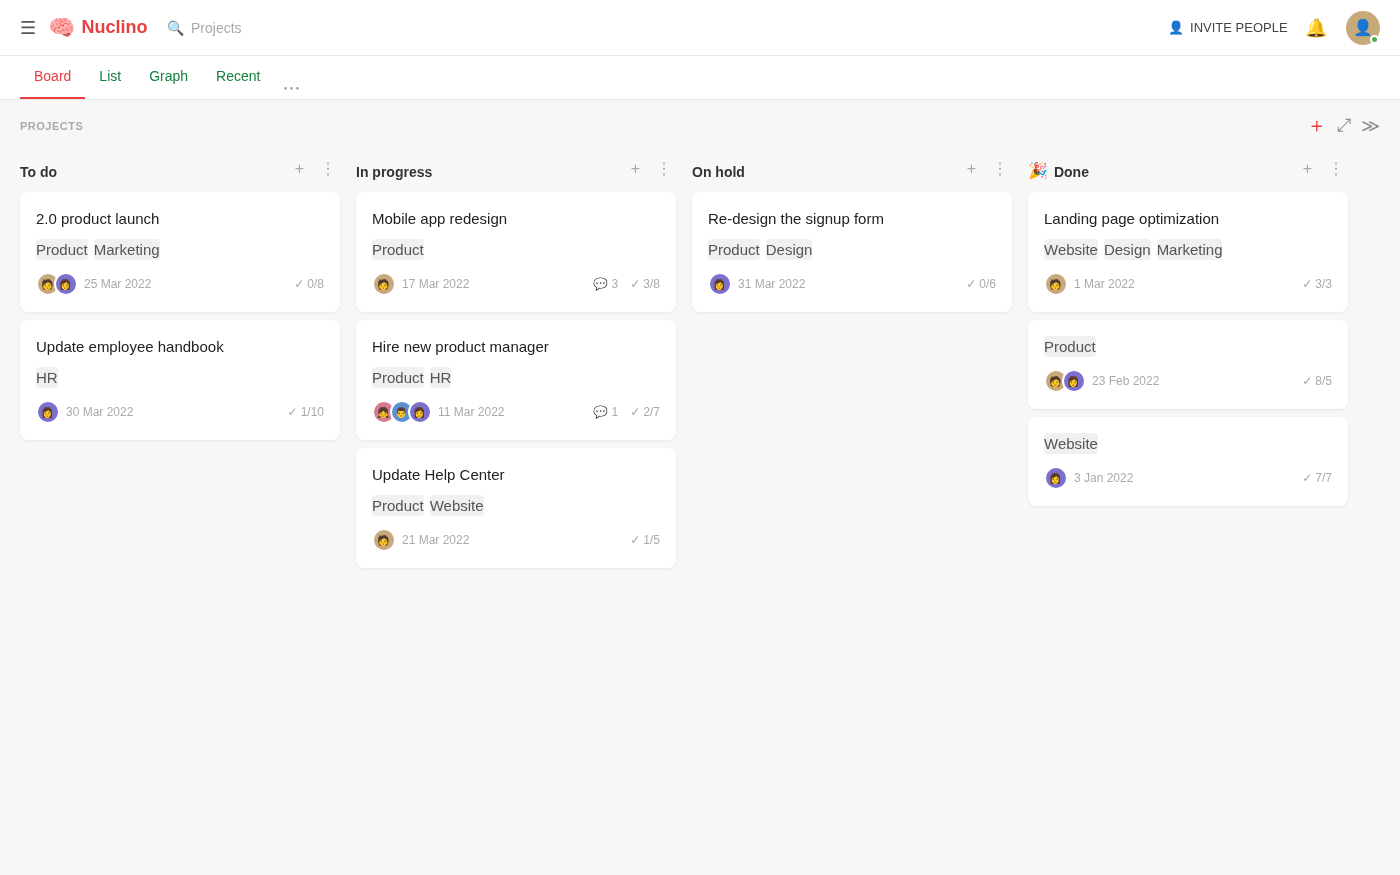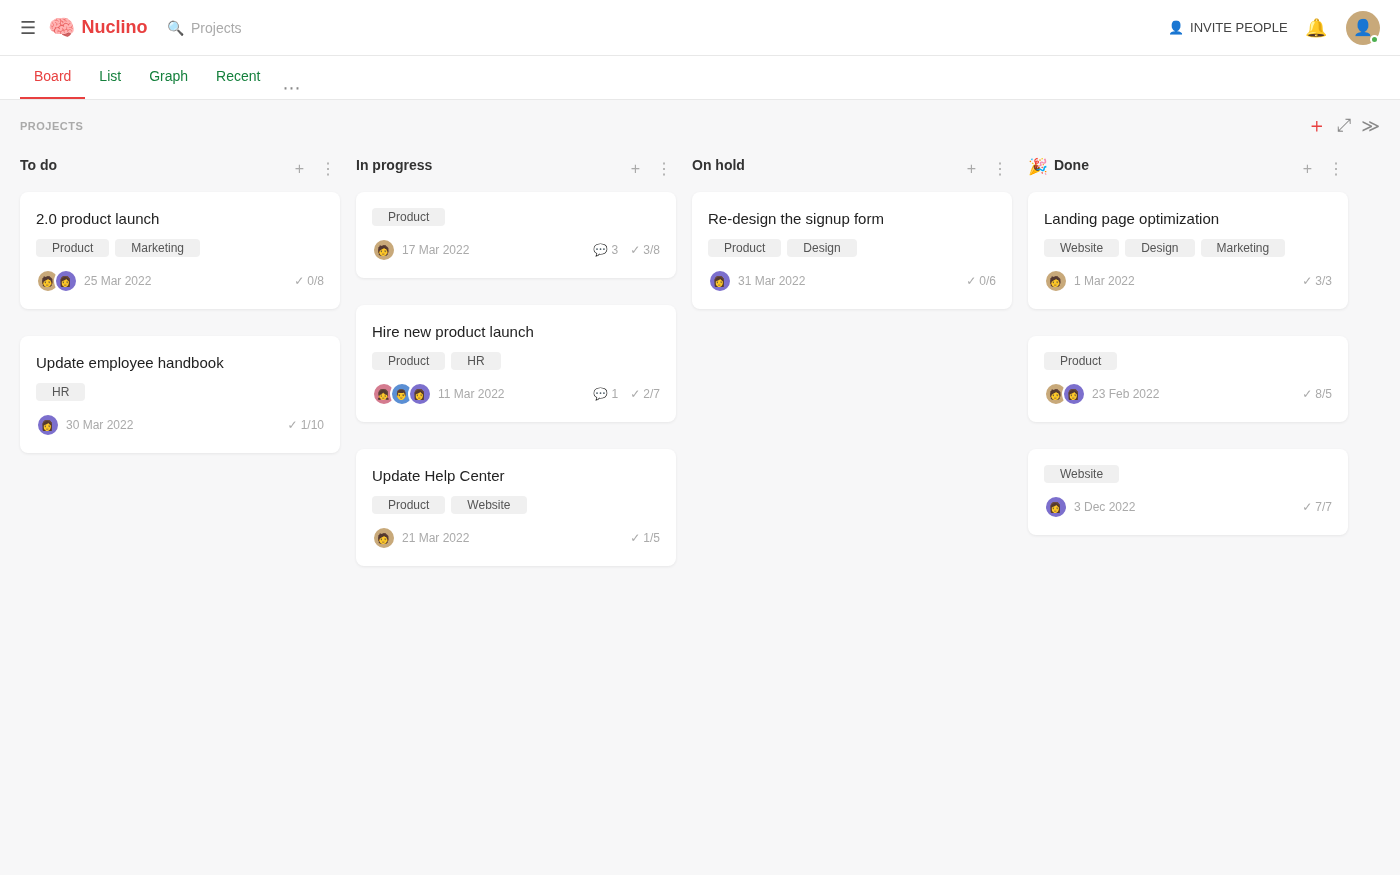--- a/index.html
+++ b/index.html
@@ -27,31 +27,31 @@
     
     .toolbar { display: flex; align-items: center; justify-content: space-between; padding: 12px 20px; }
     .toolbar-left { font-size: 11px; font-weight: 600; color: #aaa; letter-spacing: 0.5px; }
     .toolbar-right { display: flex; align-items: center; gap: 10px; }
     .toolbar-icon { font-size: 18px; color: #888; cursor: pointer; }
     .add-btn { color: #e84040; font-size: 20px; cursor: pointer; }
 
     
     .board { display: flex; gap: 16px; padding: 0 20px 20px; overflow-x: auto; align-items: flex-start; }
     .column { width: 320px; flex-shrink: 0; }
-    .col-header { display: flex; align-items: flex-start; gap: 6px; padding: 6px 0 12px; }
+    .col-header { display: flex; align-items: flex-end; gap: 6px; padding: 6px 0 12px; }
     .col-title { font-size: 14px; font-weight: 600; color: #333; flex: 1; }
     .col-icon { font-size: 16px; }
     .col-actions { display: flex; gap: 8px; }
     .col-btn { color: #aaa; cursor: pointer; font-size: 16px; background: none; border: none; padding: 2px 4px; }
 
     
-    .card { background: #fff; border-radius: 8px; padding: 16px; margin-bottom: 27px; box-shadow: 0 1px 3px rgba(0,0,0,0.07); cursor: pointer; }
+    .card { background: #fff; border-radius: 8px; padding: 16px; margin-bottom: 8px; box-shadow: 0 1px 3px rgba(0,0,0,0.07); cursor: pointer; }
     .card-title { font-size: 15px; font-weight: 500; color: #222; margin-bottom: 10px; line-height: 1.4; }
     .tags { display: flex; gap: 6px; flex-wrap: wrap; margin-bottom: 12px; }
-    .tag { background: #f0f0f0; color: #555; font-size: 12px; padding: 2px 16px; border-radius: 4px; }
+    .tag { background: #f0f0f0; color: #555; font-size: 15px; padding: 2px 0; border-radius: 4px; }
     .card-footer { display: flex; align-items: center; gap: 8px; }
     .avatars { display: flex; }
     .av { width: 24px; height: 24px; border-radius: 50%; border: 2px solid #fff; overflow: hidden; background: #c8a97a; margin-right: -6px; display: flex; align-items: center; justify-content: center; font-size: 10px; color: #fff; }
     .av-purple { background: #7c6fcd; }
     .av-blue { background: #5b8fd4; }
     .av-pink { background: #d47b8f; }
     .av-tan { background: #c8a97a; }
     .card-date { font-size: 12px; color: #aaa; margin-left: 4px; }
     .card-meta { display: flex; align-items: center; gap: 12px; margin-left: auto; }
     .meta-item { display: flex; align-items: center; gap: 3px; font-size: 12px; color: #aaa; }
@@ -149,20 +149,21 @@
     </div>
     <div class="column">
       <div class="col-header">
         <span class="col-title">In progress</span>
         <div class="col-actions">
           <button class="col-btn">+</button>
           <button class="col-btn">⋮</button>
         </div>
       </div>
       <div class="card">
+        <div class="card-title">Mobile app redesign</div>
         <div class="tags">
           <span class="tag">Product</span>
         </div>
         <div class="card-footer">
           <div class="avatars">
             <div class="av av-tan">🧑</div>
           </div>
           <span class="card-date">17 Mar 2022</span>
           <div class="card-meta">
             <div class="meta-item">
@@ -170,21 +171,21 @@
               <span>3</span>
             </div>
             <div class="meta-item">
               <span style="color:#aaa;">✓</span>
               <span>3/8</span>
             </div>
           </div>
         </div>
       </div>
       <div class="card">
-        <div class="card-title">Hire new product launch</div>
+        <div class="card-title">Hire new product manager</div>
         <div class="tags">
           <span class="tag">Product</span>
           <span class="tag">HR</span>
         </div>
         <div class="card-footer">
           <div class="avatars">
             <div class="av av-pink">👧</div>
             <div class="av av-blue">👨</div>
             <div class="av av-purple">👩</div>
           </div>
@@ -297,21 +298,21 @@
         </div>
       </div>
       <div class="card">
         <div class="tags">
           <span class="tag">Website</span>
         </div>
         <div class="card-footer">
           <div class="avatars">
             <div class="av av-purple">👩</div>
           </div>
-          <span class="card-date">3 Dec 2022</span>
+          <span class="card-date">3 Jan 2022</span>
           <div class="card-meta">
             <div class="meta-item">
               <span style="color:#aaa;">✓</span>
               <span>7/7</span>
             </div>
           </div>
         </div>
       </div>
     </div>
   </div>

